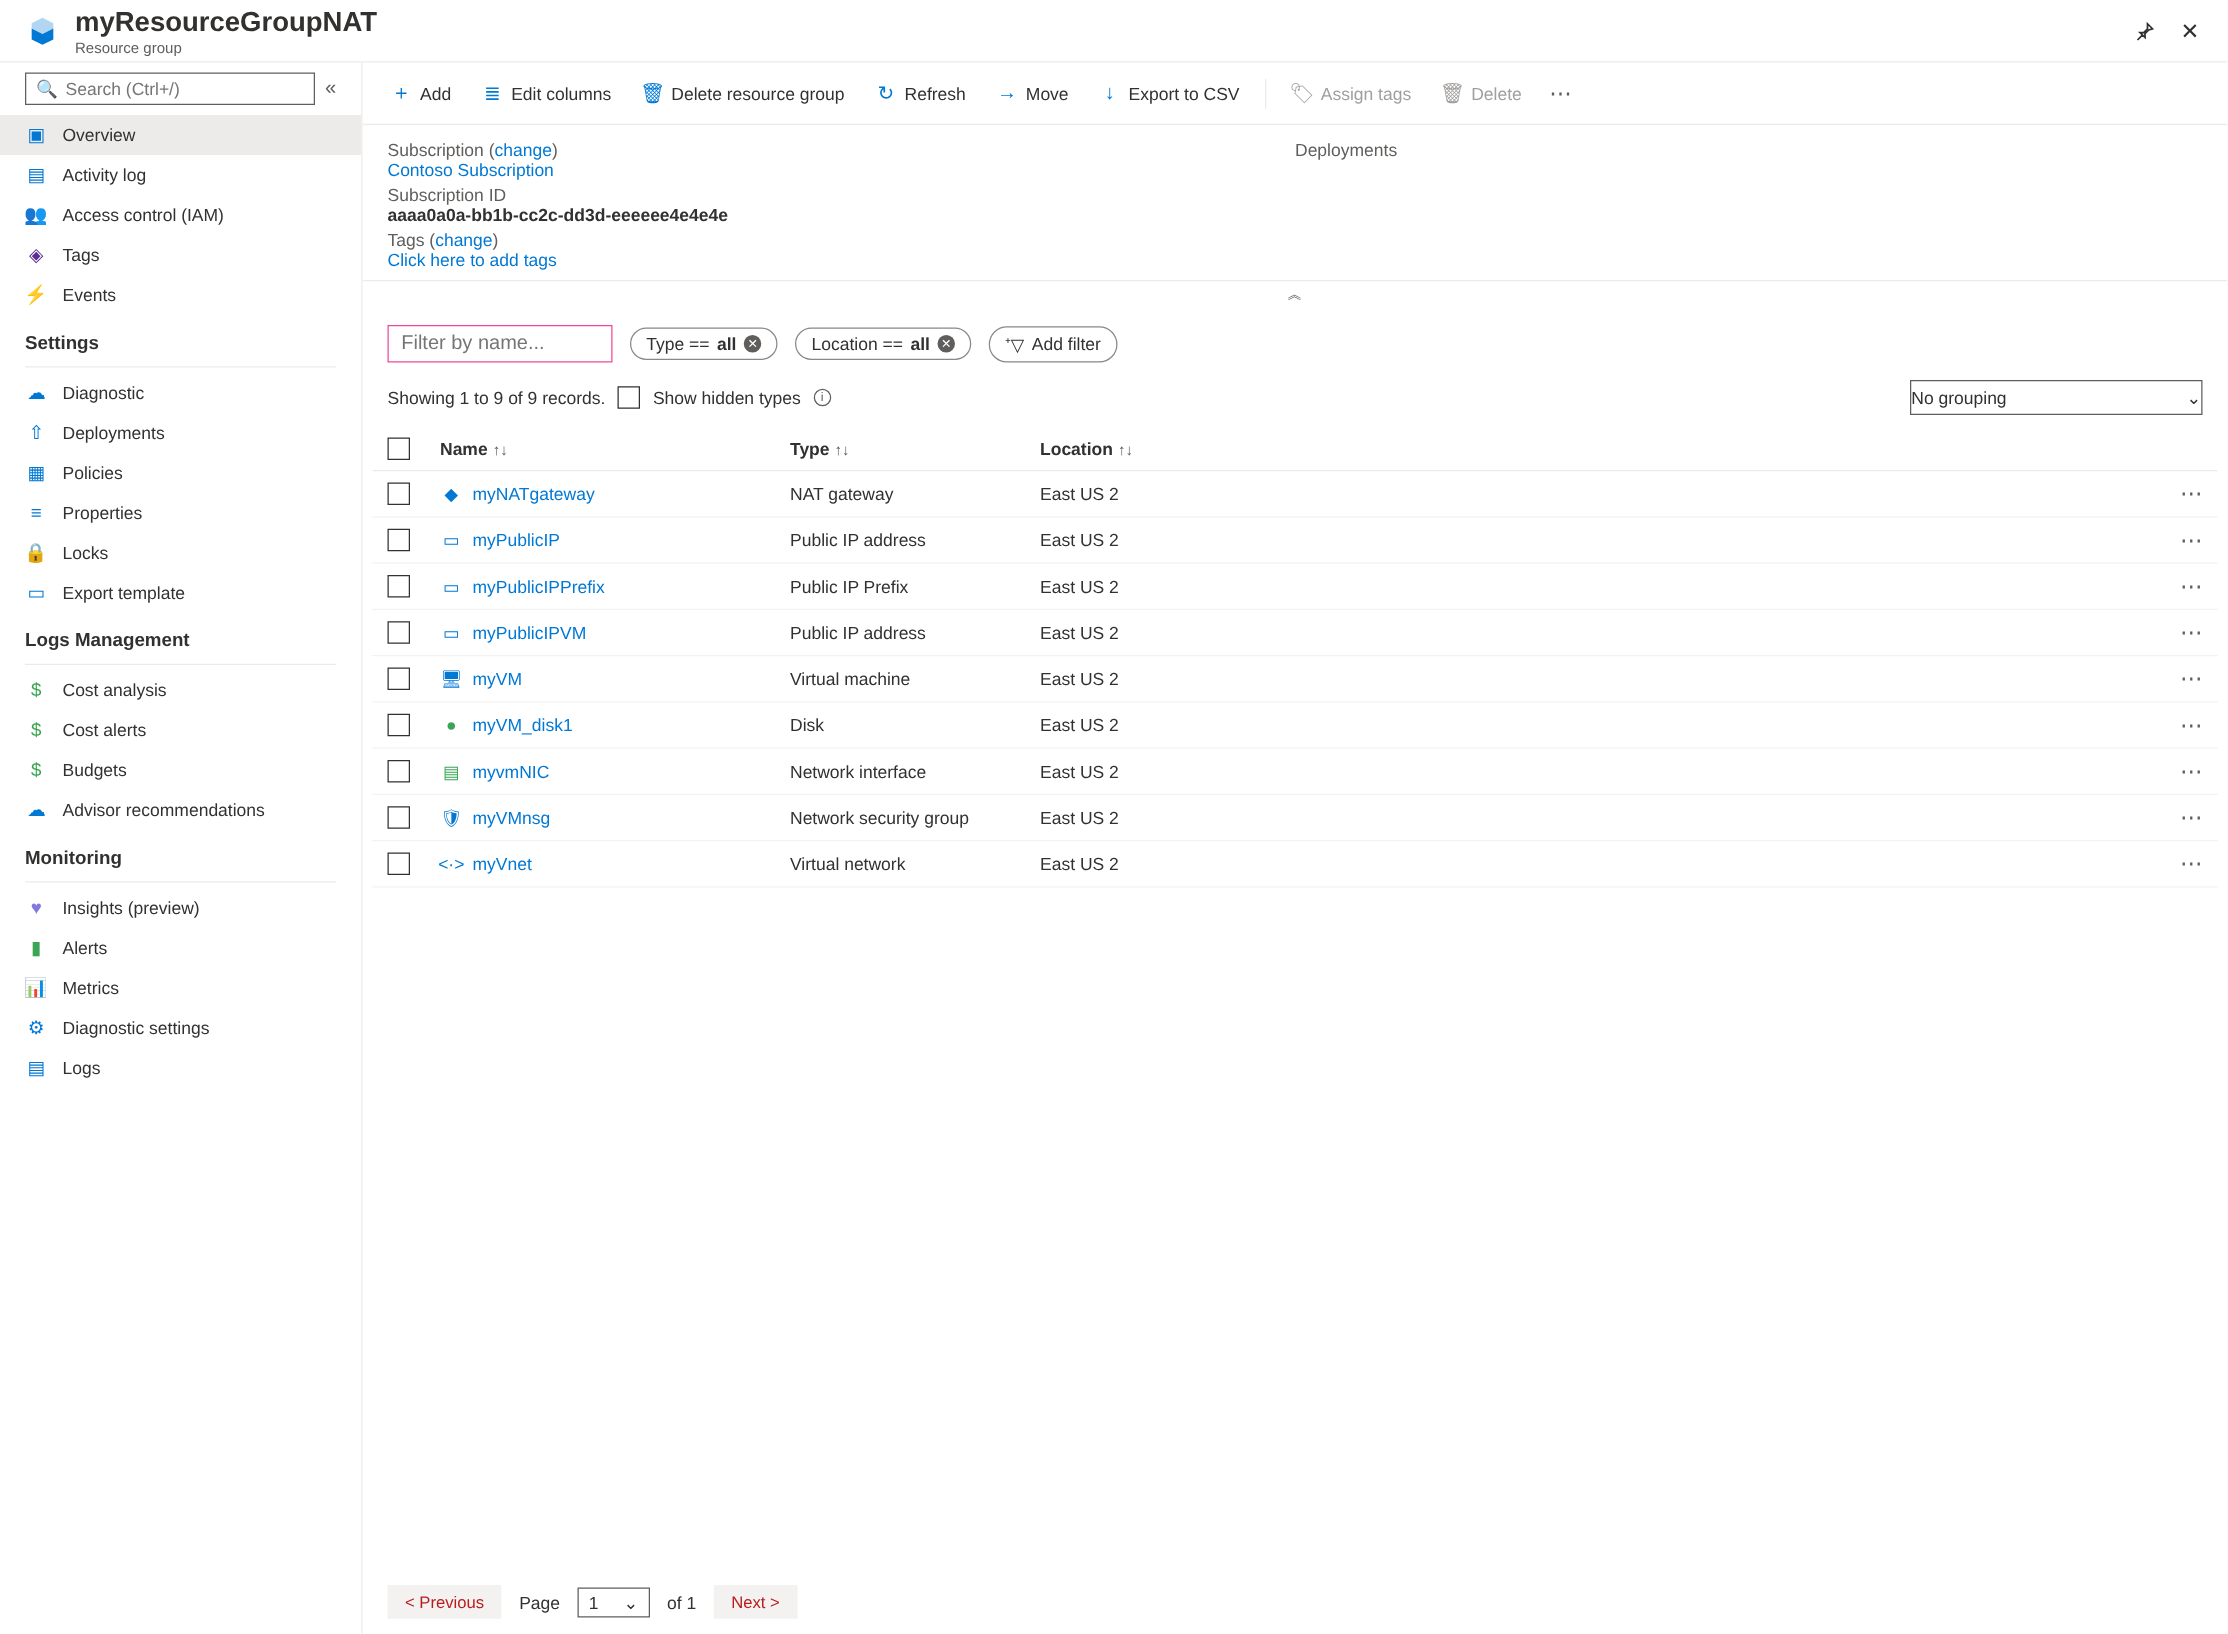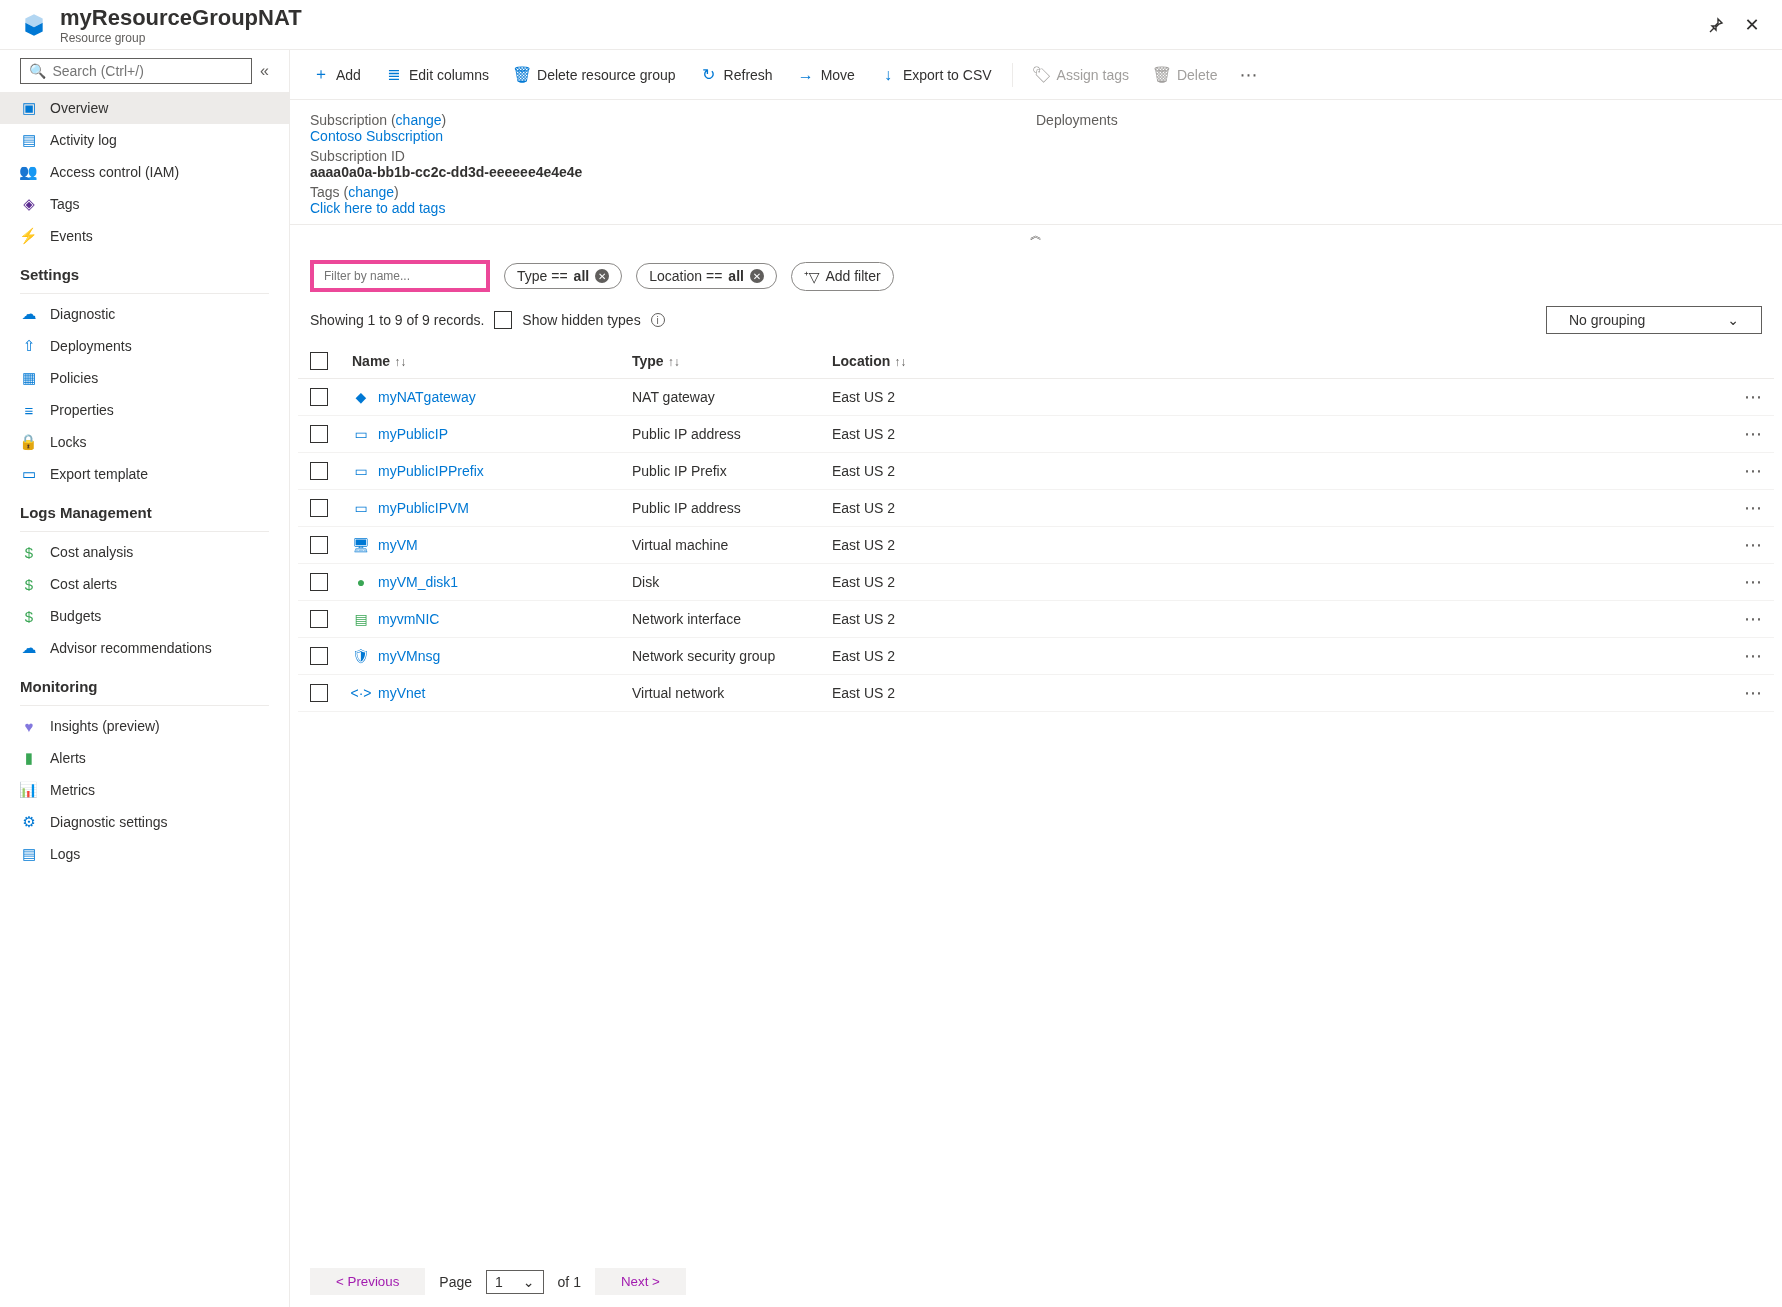--- a/index.html
+++ b/index.html
@@ -45,48 +45,48 @@
   .info-section { padding: 12px 20px 4px; position:relative;}
   .info-row { display: flex; margin-bottom: 4px;}
   .info-col { flex:1;}
   .info-label { color: #605e5c; }
   .info-link { color: #0078d4; cursor: pointer; }
   .info-value { color: #323130; font-weight:600;}
   .collapse-up { text-align:center; border-top:1px solid #edebe9; padding:2px; cursor:pointer; color:#605e5c; font-size:12px;}
   
   
   .filters-row { display: flex; align-items: center; padding: 14px 20px; gap: 14px;}
-  .name-filter { border: 4px solid #ec4899; padding: 5px 10px; width: 180px; font-size:12px; outline:none;}
+  .name-filter { border: 1px solid #ec4899; padding: 5px 10px; width: 180px; font-size:16px; outline:none;}
   .pill { display:flex; align-items:center; border: 1px solid #8a8886; border-radius: 16px; padding: 4px 12px; gap:6px; cursor:pointer; font-size:14px;}
   .pill .close { background:#605e5c; color:#fff; border-radius:50%; width:14px; height:14px; display:flex; align-items:center; justify-content:center; font-size:10px;}
   
   .status-row { display:flex; align-items:center; padding: 0 20px 10px; gap:10px;}
   .checkbox { width:18px; height:18px; border:1px solid #323130; display:inline-block; vertical-align:middle; cursor:pointer;}
-  .grouping-select { margin-left:auto; border:1px solid #605e5c; padding:5px 22px; width:216px; display:flex; justify-content:space-between; align-items:center; cursor:pointer;}
+  .grouping-select { margin-left:auto; border:1px solid #605e5c; padding:5px 0; width:234px; display:flex; justify-content:space-between; align-items:center; cursor:pointer;}
   .info-icon { width:14px; height:14px; border:1px solid #605e5c; border-radius:50%; display:inline-flex; align-items:center; justify-content:center; font-size:10px; color:#605e5c;}
   
   
   .table-container { flex:1; overflow:auto; padding: 0 8px;}
   table { width:100%; border-collapse: collapse;}
   th { text-align:left; padding: 8px 12px; border-bottom: 1px solid #edebe9; font-weight:600; cursor:pointer;}
   th .sort { color:#605e5c; font-size:12px; margin-left:4px;}
   td { padding: 7px 12px; border-bottom: 1px solid #f3f2f1;}
   .name-cell { display:flex; align-items:center; gap:8px;}
   .resource-icon { width:18px; height:18px; display:flex; align-items:center; justify-content:center; font-size:14px;}
   .resource-link { color:#0078d4; cursor:pointer;}
   .row-more { font-size:18px; color:#605e5c; cursor:pointer; text-align:right;}
   .col-check { width:40px;}
   .col-name { width:280px;}
   .col-type { width:200px;}
   .col-loc {}
   .col-more { width:50px;}
   
   
   .pagination { display:flex; align-items:center; padding: 12px 20px; gap: 14px; border-top:1px solid transparent;}
-  .page-btn { border:none; background:#f3f2f1; color:#a21caf; padding:6px 26px; cursor:default;}
+  .page-btn { border:none; background:#f3f2f1; color:#b91c1c; padding:6px 14px; cursor:default;}
   .page-select { border:1px solid #605e5c; padding:3px 8px; display:flex; align-items:center; gap:20px; cursor:pointer;}
   
   
   .sidebar-scroll::-webkit-scrollbar { width: 16px; }
   .sidebar-scroll::-webkit-scrollbar-thumb { background: #c8c6c4; }
   .sidebar-scroll::-webkit-scrollbar-track { background: #f3f2f1; }
 </style>
 </head>
 <body>
 

